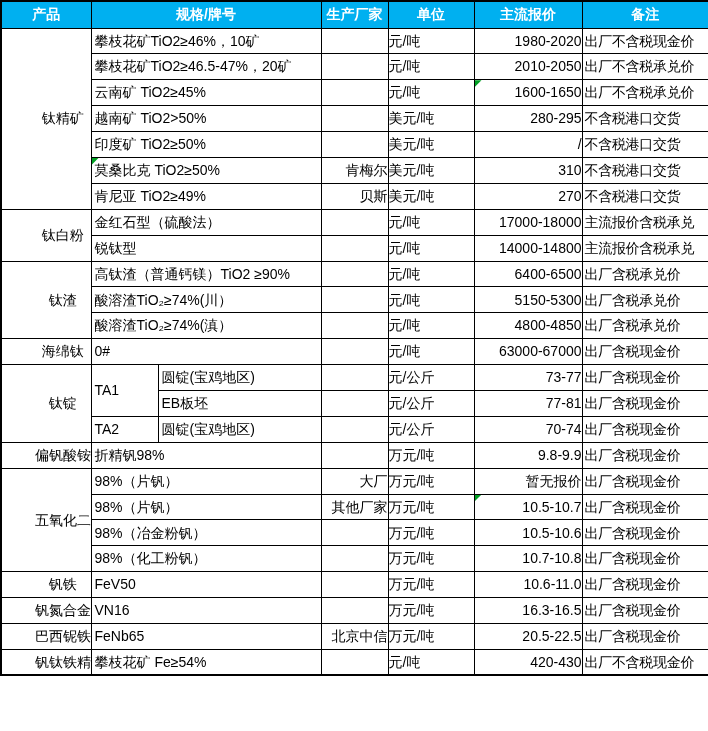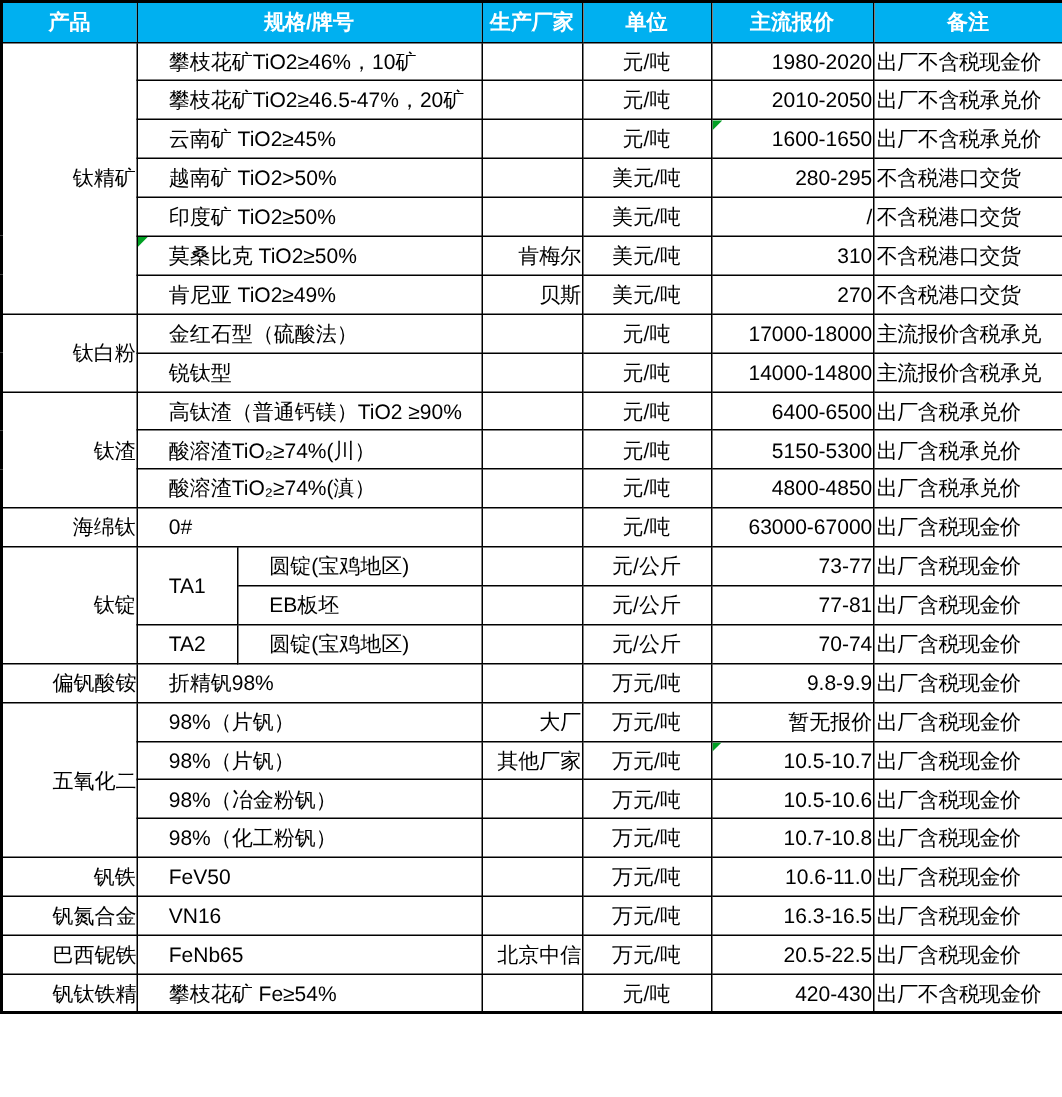--- a/index.html
+++ b/index.html
@@ -28,24 +28,24 @@
     color: #000000;
   }
   .price-table thead tr { height: 27px; }
   .price-table tbody tr { height: 25.9px; }
   .price-table th {
     background: #00B0F0;
     color: #ffffff;
     font-weight: bold;
     text-align: center;
   }
-  td.c-product { text-align: right; padding-left: 33px; }
-  td.c-spec    { text-align: left; padding-left: 21px; }
+  td.c-product { text-align: center; padding-left: 33px; }
+  td.c-spec    { text-align: left; padding-left: 3px; }
   td.c-vendor  { text-align: right; }
-  td.c-unit    { text-align: center; }
+  td.c-unit    { text-align: left; }
   td.c-price   { text-align: right; }
   td.c-note    { text-align: left; padding-left: 2px; letter-spacing: -0.3px; margin-left: 44px; }
   .marker {
     position: absolute;
     top: 0;
     left: 0;
     width: 7px;
     height: 7px;
     background: #00A023;
     clip-path: polygon(0 0, 100% 0, 0 100%);

